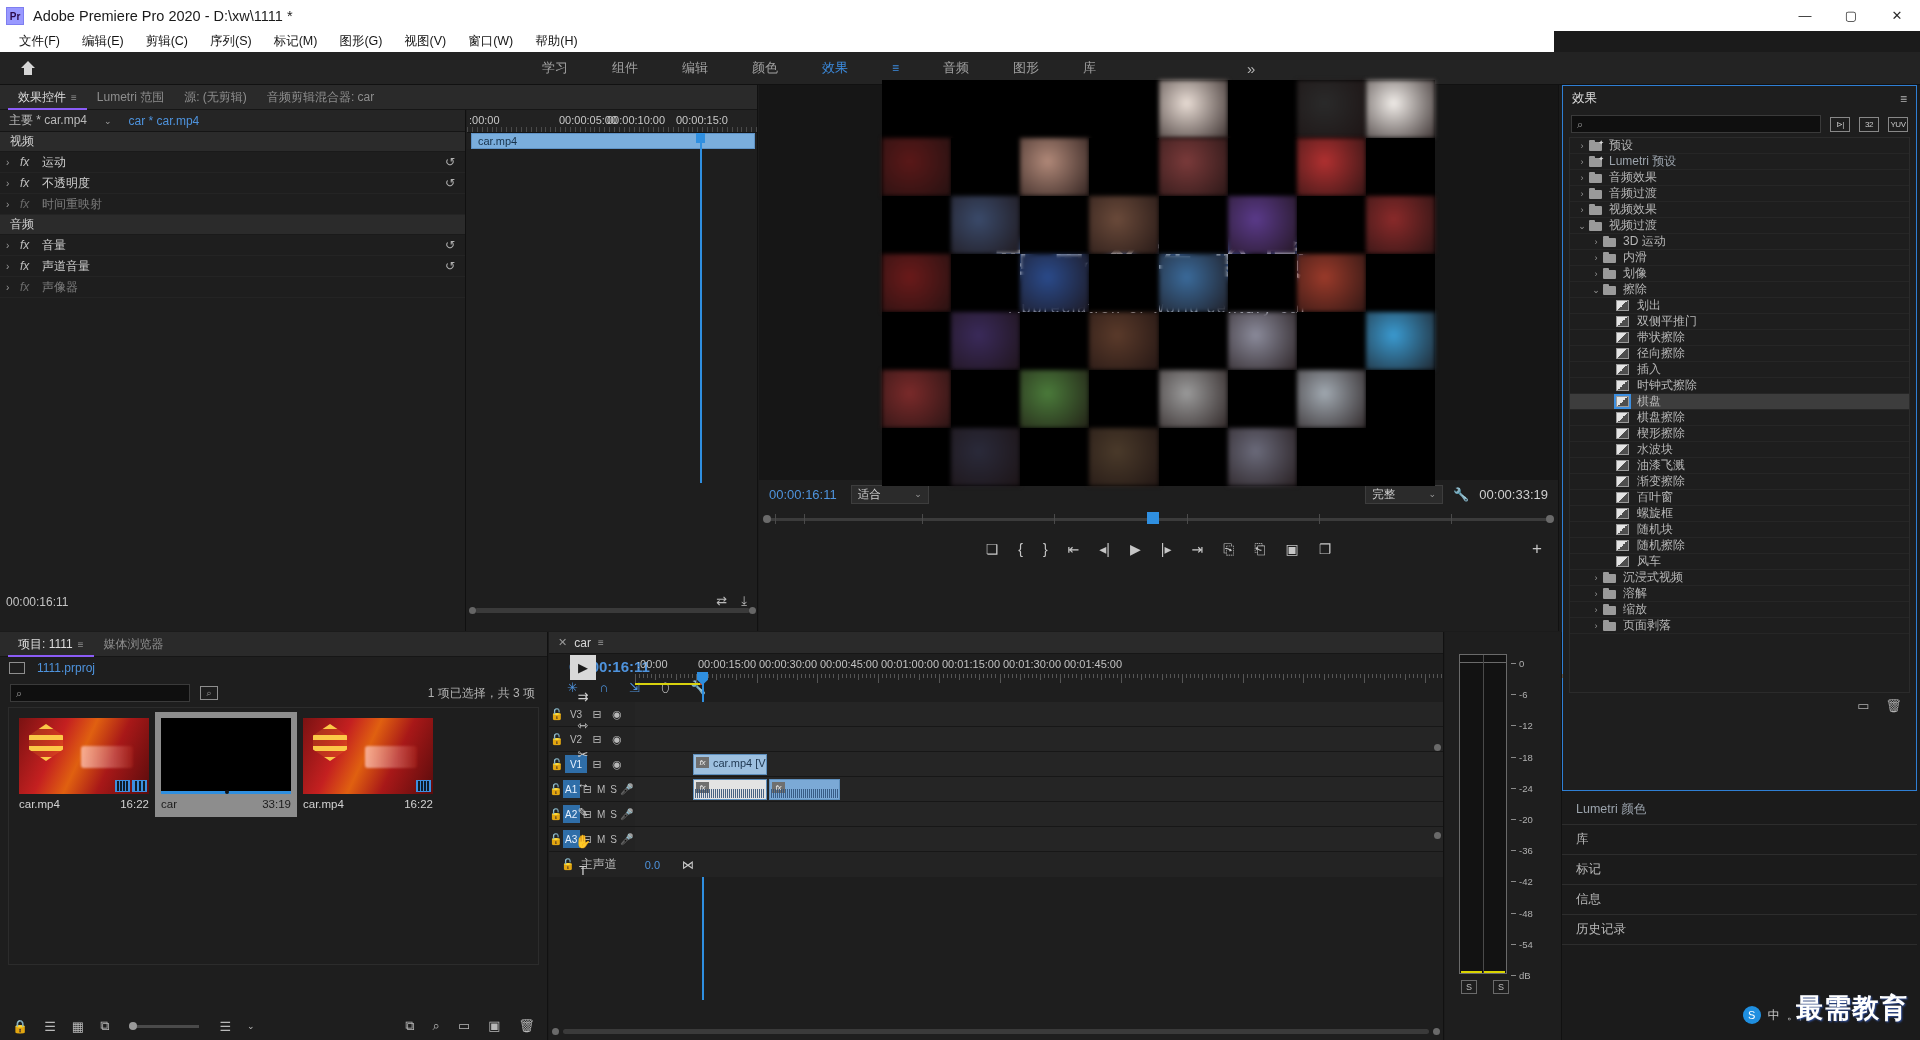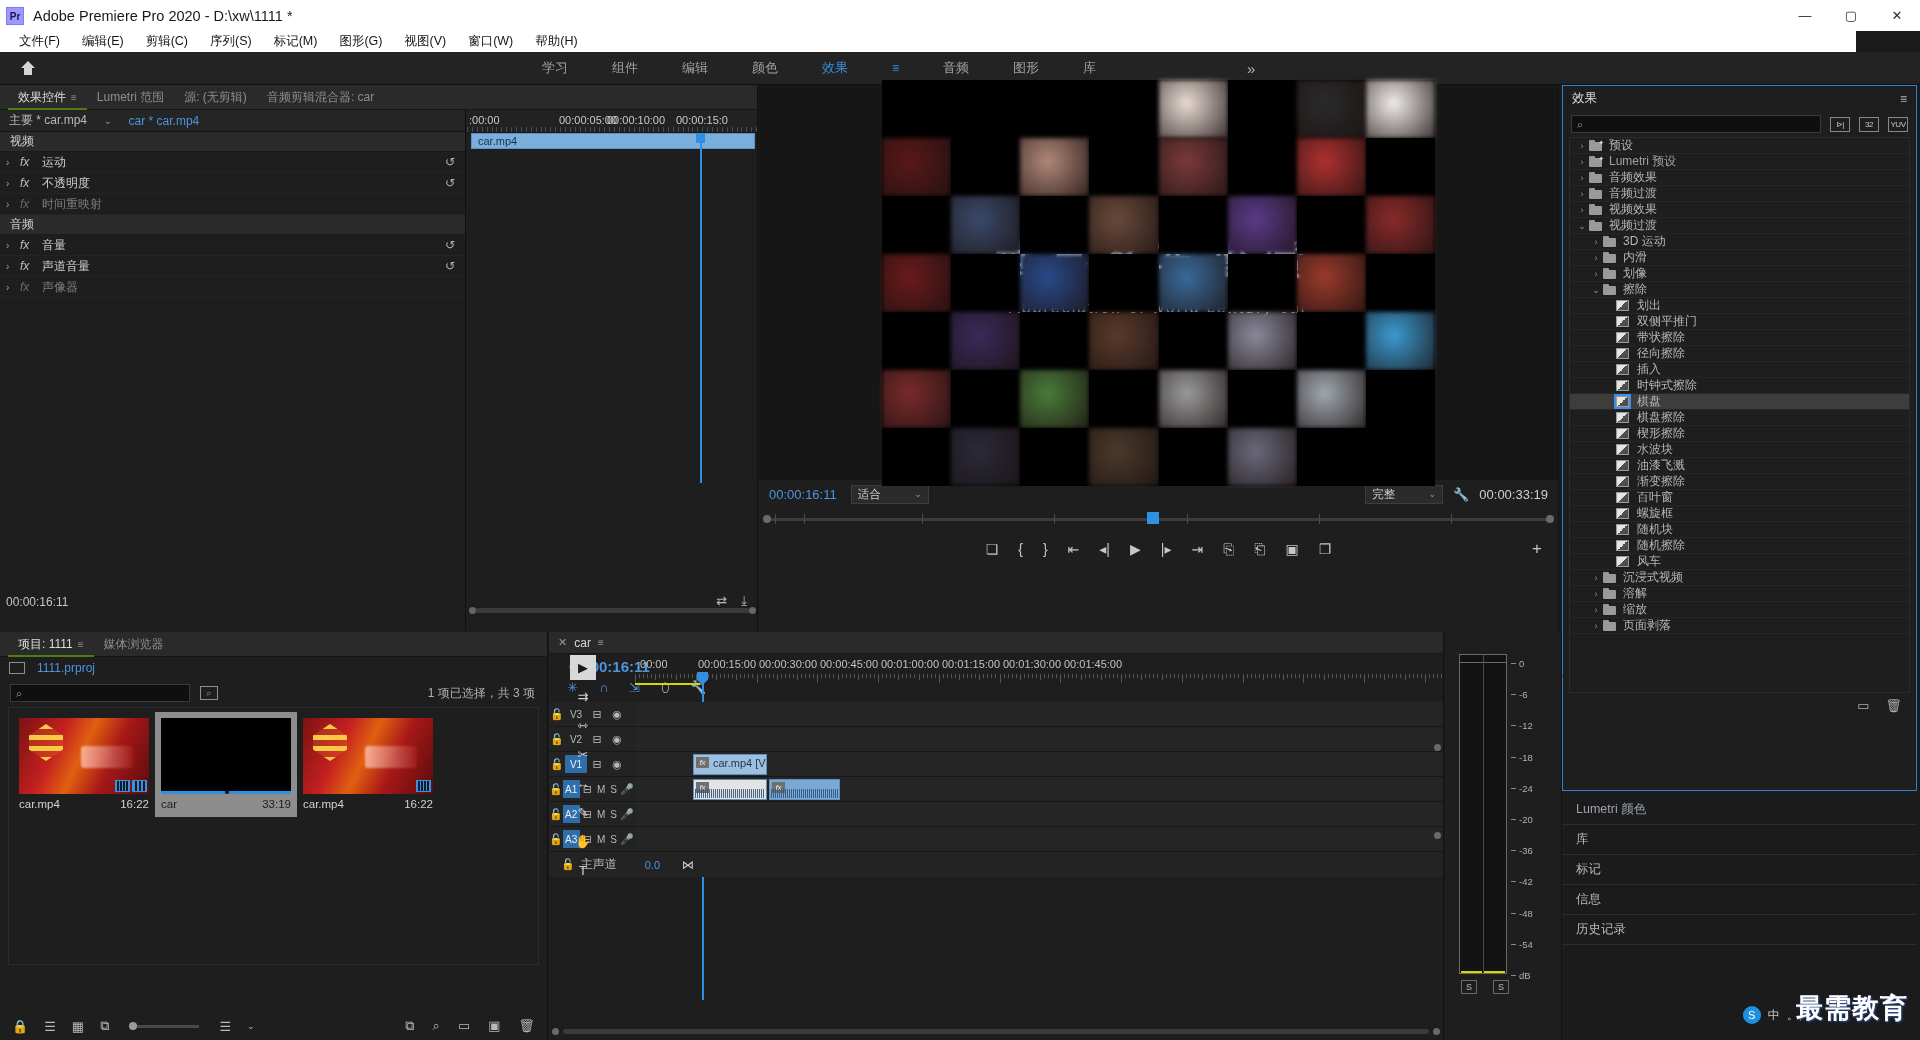--- a/index.html
+++ b/index.html
@@ -23,21 +23,21 @@
     color:#2b0a4a; font-size:10px; font-weight:bold; line-height:18px;
     text-align:center; border:1px solid #7e7ef0;
   }
   .title-text { margin-left:9px; color:#1a1a1a; font-size:14.5px; }
   .win-btns { margin-left:auto; display:flex; height:31px; }
   .win-btn { width:46px; height:31px; display:flex; align-items:center; justify-content:center;
              color:#2b2b2b; font-size:13px; }
 
   
   .menubar {
-    position:absolute; left:0; top:31px; width:1856px; height:21px;
+    position:absolute; left:0; top:31px; width:1554px; height:21px;
     background:#ffffff; display:flex; align-items:center; padding-left:8px;
   }
   .menubar .mi { padding:0 11px; color:#141414; font-size:12.5px; line-height:21px; }
 
   
   .wsbar {
     position:absolute; left:0; top:52px; width:1920px; height:33px;
     background:#232323; border-bottom:1px solid #111;
     display:flex; align-items:center;
   }
@@ -49,21 +49,21 @@
   .ws-ham { color:#3c8ce0; font-size:12px; margin-left:-34px; }
   .ws-more { position:absolute; left:1247px; color:#b4b4b4; font-size:15px; }
 
   
   .panel { position:absolute; background:#1e1e1e; }
   .panel-tabbar {
     height:25px; background:#2a2a2a; display:flex; align-items:center;
     padding-left:8px; gap:0; border-bottom:1px solid #161616;
   }
   .ptab { padding:0 10px; height:25px; line-height:25px; color:#8e8e8e; font-size:12px; white-space:nowrap; }
-  .ptab.active { color:#dcdcdc; border-bottom:2px solid #4d7c0f; }
+  .ptab.active { color:#dcdcdc; border-bottom:2px solid #8b5cf6; }
   .ptab .ham { color:#8e8e8e; margin-left:5px; font-size:10px; }
 
   
   #effectControls { left:0; top:85px; width:758px; height:546px; background:#1e1e1e;
                     border-right:1px solid #111; }
   .ec-body { position:relative; height:calc(100% - 25px); }
   .ec-left { position:absolute; left:0; top:0; width:466px; height:100%; border-right:1px solid #101010; }
   .ec-clipbar { height:22px; background:#252525; display:flex; align-items:center; border-bottom:1px solid #151515; }
   .ec-clipbar .main { padding:0 9px; color:#b9b9b9; font-size:12px; }
   .ec-clipbar .caret { color:#a0a0a0; font-size:9px; padding:0 8px; }

